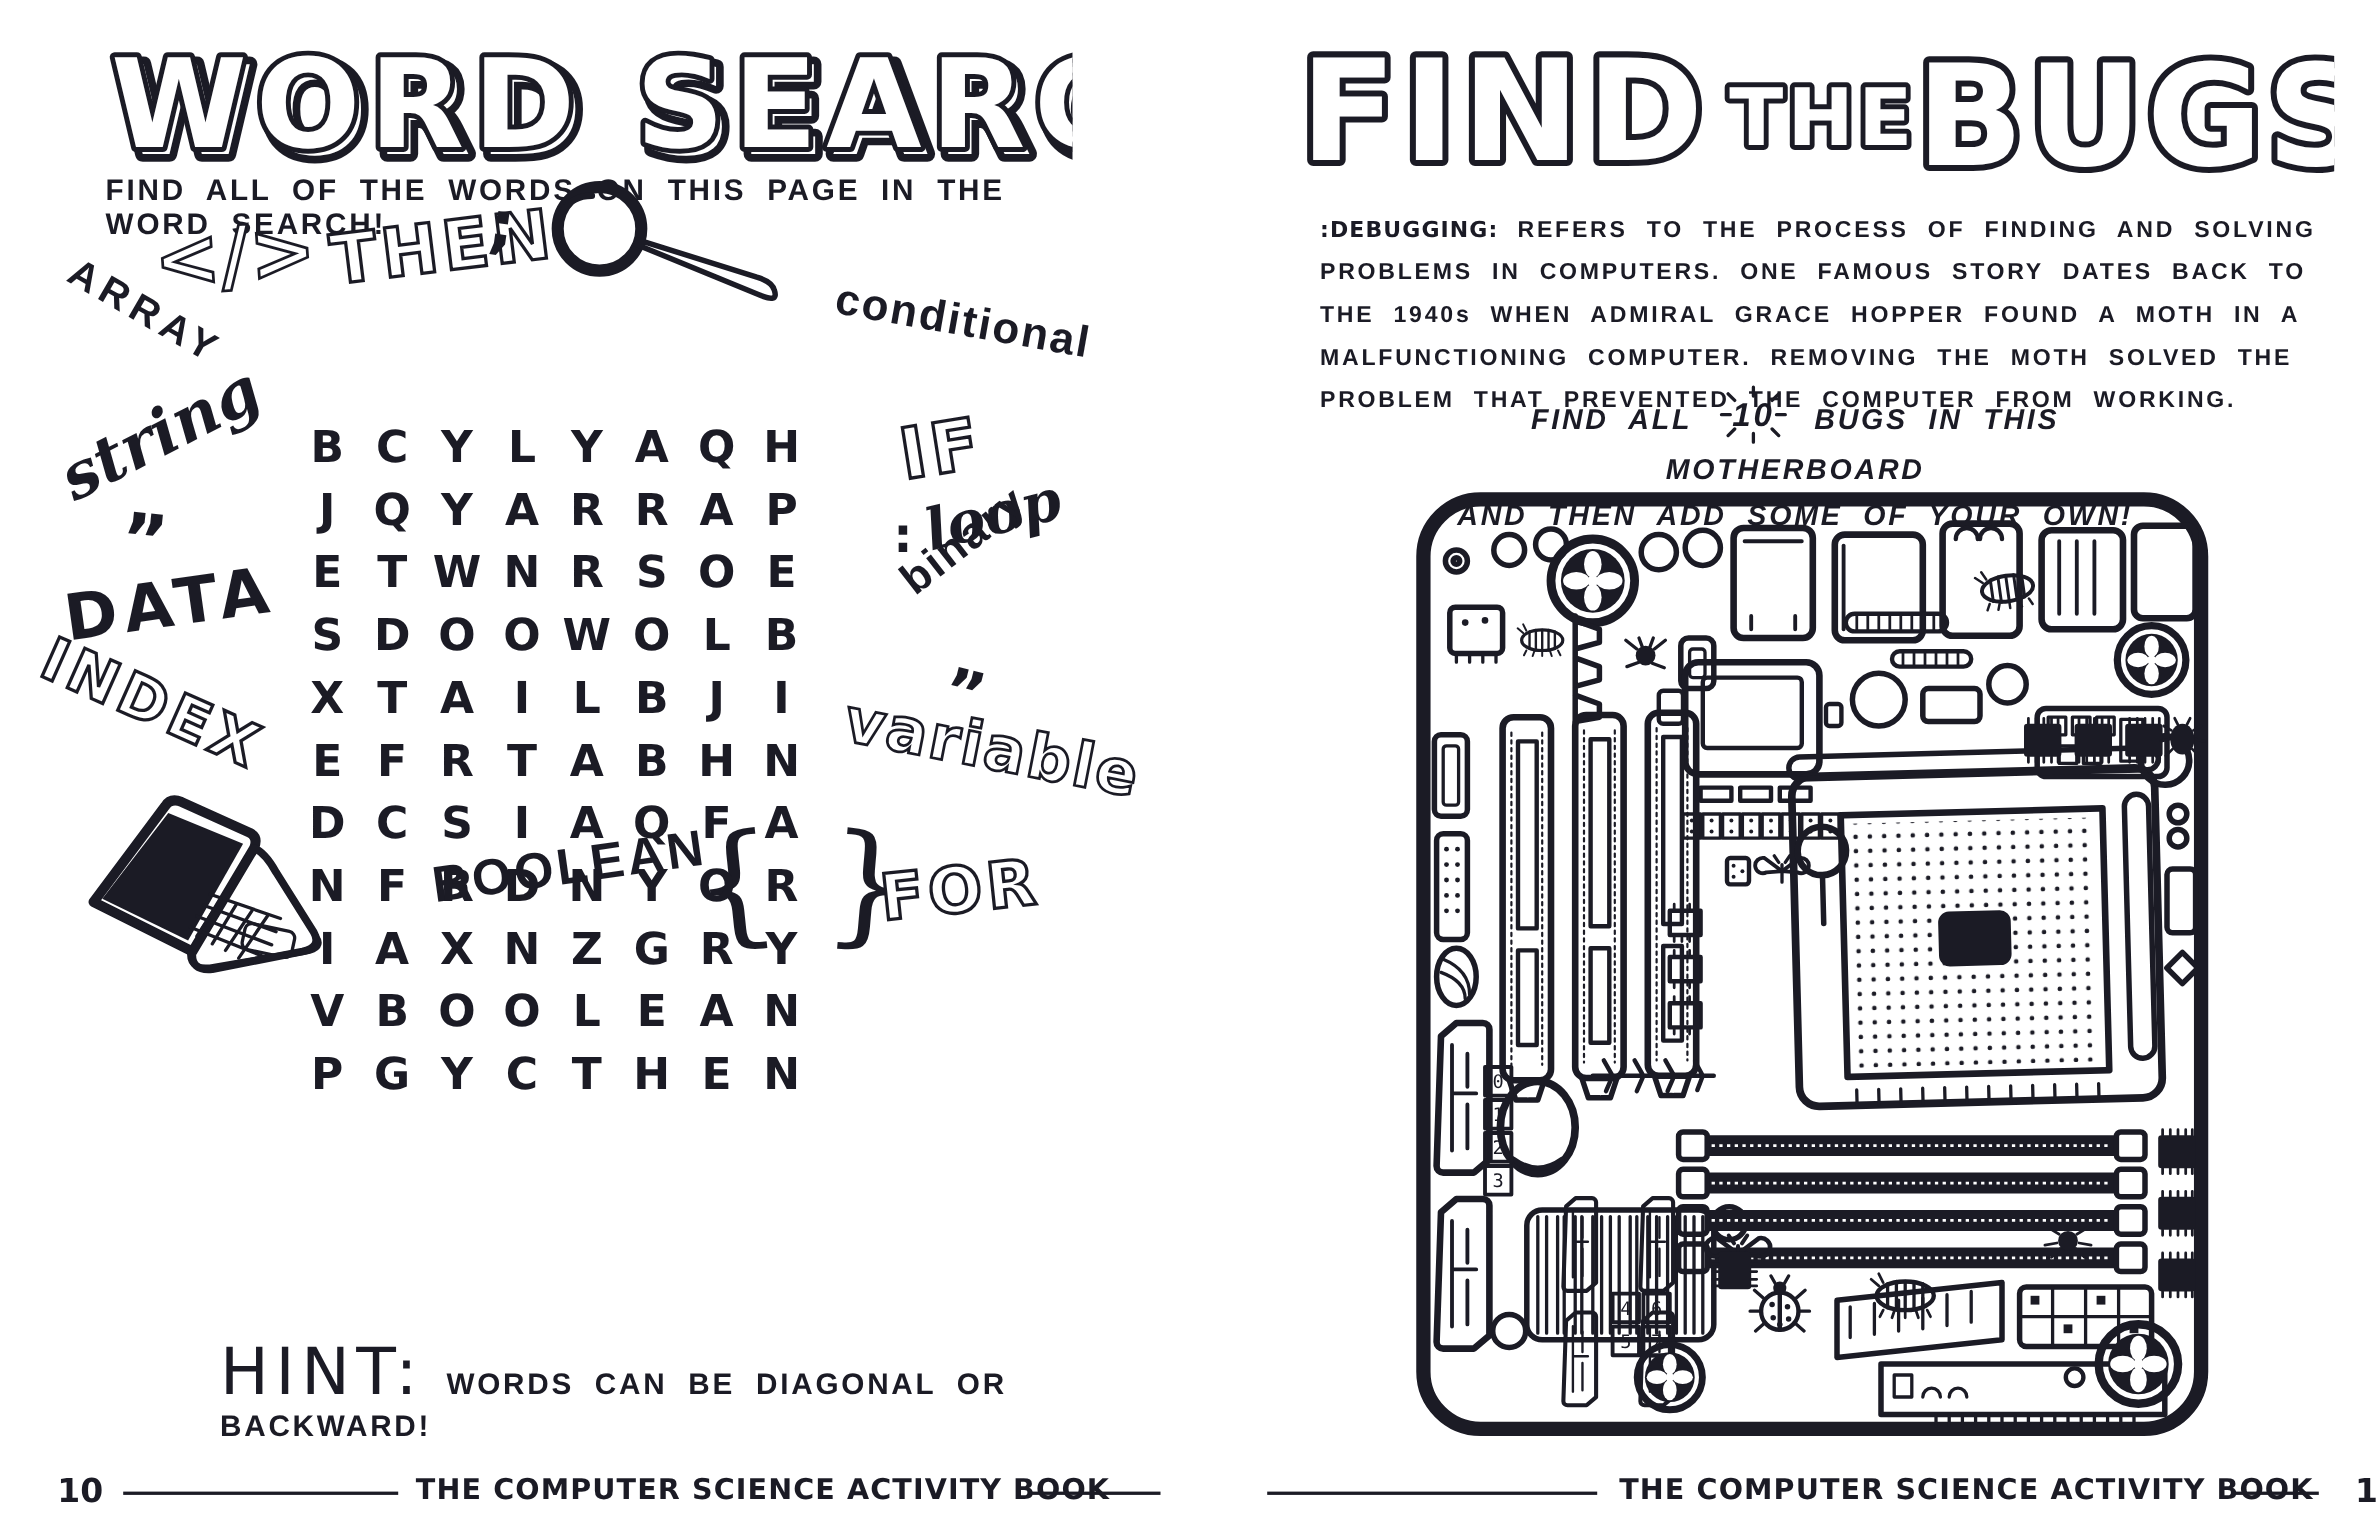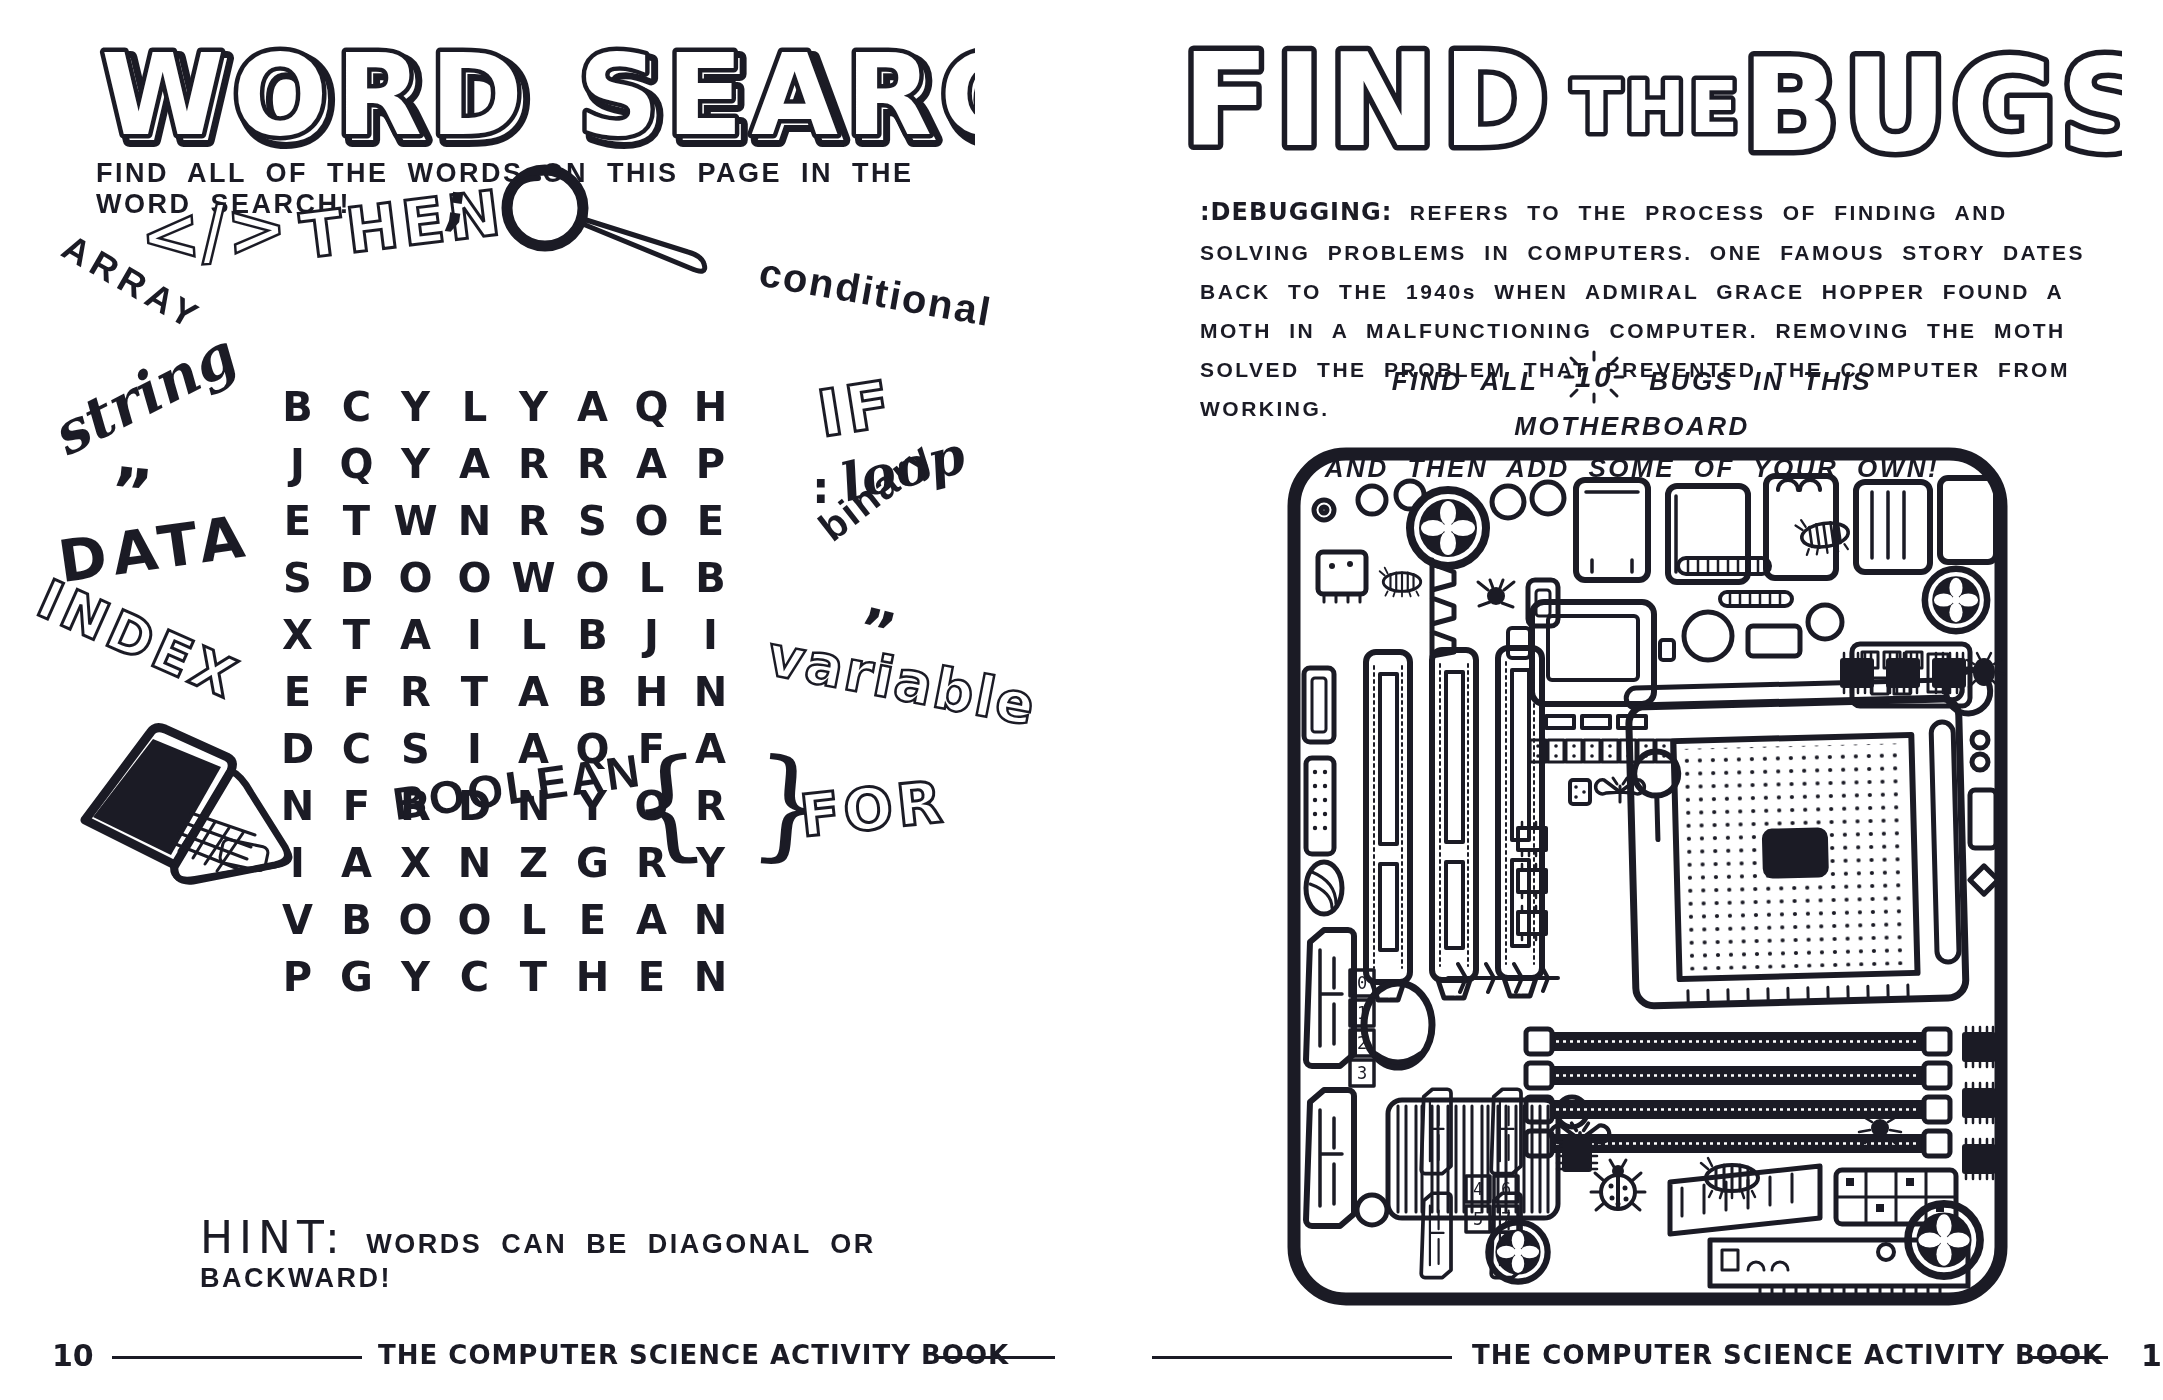--- a/index.html
+++ b/index.html
@@ -183,40 +183,40 @@
         <div class="ws-cell">G</div>
         <div class="ws-cell">Y</div>
         <div class="ws-cell">C</div>
         <div class="ws-cell">T</div>
         <div class="ws-cell">H</div>
         <div class="ws-cell">E</div>
         <div class="ws-cell">N</div>
       </div>
 
     <div class="abs" style="left:200px;top:1212px;width:760px;">
-      <span class="hand-big" style="font-size:44px;letter-spacing:6px;font-weight:normal;">HINT:</span>
+      <span class="hand-big" style="font-size:59px;letter-spacing:6px;font-weight:normal;">HINT:</span>
       <span class="hand" style="font-size:27px;margin-left:16px;">WORDS CAN BE DIAGONAL OR BACKWARD!</span>
     </div>
 
     <div class="abs pagenum" style="left:52px;top:1338px;">10</div>
     <div class="abs footer-line" style="left:112px;top:1356px;width:250px;"></div>
     <div class="abs footer-title" style="left:378px;top:1340px;">THE COMPUTER SCIENCE ACTIVITY BOOK</div>
     <div class="abs footer-line" style="left:935px;top:1356px;width:120px;"></div>
   </div>
 
   <div class="abs" style="left:1082px;top:0;width:1081px;height:1025px;">
 
     <svg class="abs" style="left:100px;top:20px;" width="940" height="160" viewBox="0 0 940 160">
       <text class="bubble" x="0" y="125" font-size="128" stroke-width="11" letter-spacing="6">FIND</text>
       <text class="bubble" x="390" y="112" font-size="72" stroke-width="9" letter-spacing="4">THE</text>
       <text class="bubble" x="560" y="130" font-size="128" stroke-width="11" letter-spacing="4">BUGS!</text>
     </svg>
 
     <div class="abs para hand" style="left:118px;top:190px;width:910px;">
-      <span class="hand-big" style="font-size:24px;letter-spacing:1px;">:DEBUGGING:</span>
+      <span class="hand-big" style="font-size:20px;letter-spacing:1px;">:DEBUGGING:</span>
       <span>REFERS TO THE PROCESS OF FINDING AND SOLVING PROBLEMS IN COMPUTERS. ONE FAMOUS STORY DATES BACK TO THE 1940s WHEN ADMIRAL GRACE HOPPER FOUND A MOTH IN A MALFUNCTIONING COMPUTER. REMOVING THE MOTH SOLVED THE PROBLEM THAT PREVENTED THE COMPUTER FROM WORKING.</span>
     </div>
 
     <div class="abs hand" style="left:200px;top:348px;width:700px;text-align:center;font-size:26px;line-height:1.6;font-style:italic;">
       <span>FIND ALL</span>
       <svg width="74" height="58" viewBox="0 0 74 58" style="vertical-align:-16px;">
         <g class="ink" stroke-width="3">
           <path d="M14 10 l6 6 M37 4 v8 M60 10 l-6 6 M8 29 h8 M66 29 h-8 M14 48 l6 -6 M37 54 v-8 M60 48 l-6 -6"></path>
         </g>
         <text class="burst-text" x="37" y="39" font-size="30" text-anchor="middle" fill="#1b1b25">10</text>

